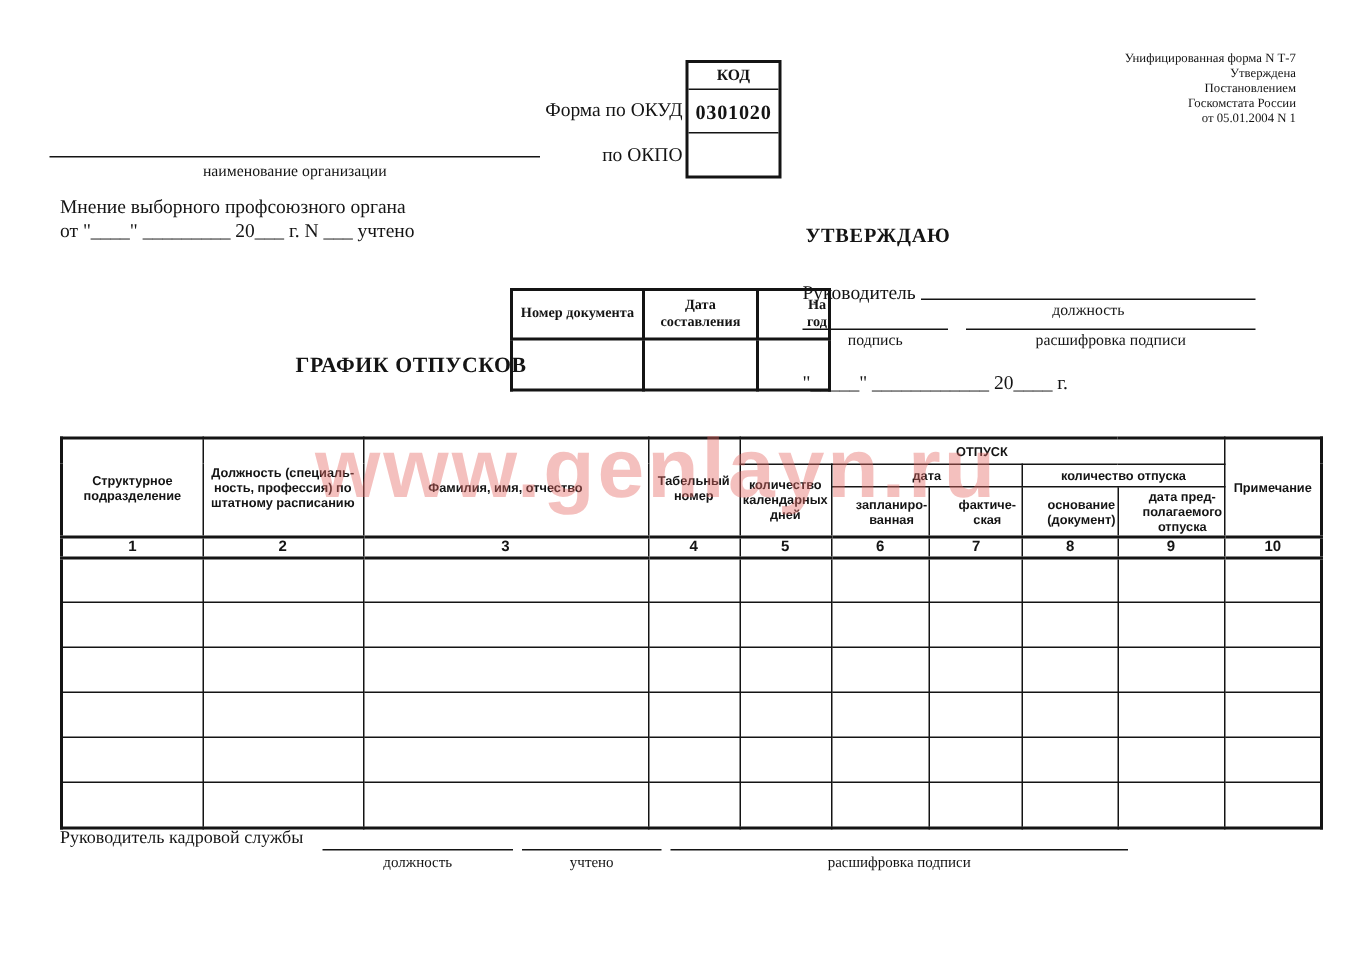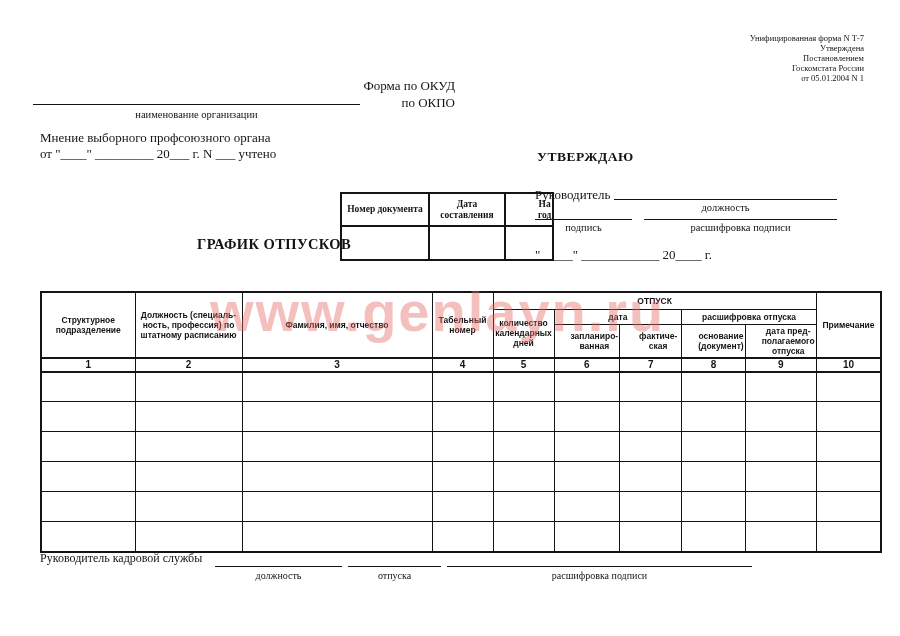--- a/index.html
+++ b/index.html
@@ -73,21 +73,26 @@
 <div id="page">
 
   <div id="form-ref" class="abs">
     <div>Унифицированная форма N Т-7</div>
     <div>Утверждена</div>
     <div>Постановлением</div>
     <div>Госкомстата России</div>
     <div>от 05.01.2004 N 1</div>
   </div>
 
-  <div class="right-label" style="top:78px;margin-left:29px;">Форма по ОКУД</div>
+  <div id="code-box" class="abs">
+    <div id="code-head" class="row">КОД</div>
+    <div id="okud-value" class="row">0301020</div>
+    <div id="okpo-cell" class="row"></div>
+  </div>
+  <div class="right-label" style="top:65px;margin-left:29px;">Форма по ОКУД</div>
   <div class="right-label" style="top:95px;">по ОКПО</div>
 
   <div class="uline" style="left:33px; top:92px; width:327px; height:13px;"></div>
   <div class="cap" style="left:33px; top:109px; width:327px;">наименование организации</div>
 
   <div class="abs serif13" style="left:40px; top:130px;">Мнение выборного профсоюзного органа</div>
   <div class="abs serif13" style="left:40px; top:146px;">от "____" _________ 20___ г. N ___ учтено</div>
 
   <div id="approve-title" class="abs">УТВЕРЖДАЮ</div>
   <div class="abs serif13" style="left:535px; top:187px;">Руководитель</div>
@@ -136,21 +141,21 @@
       <td rowspan="3">Структурное подразделение</td>
       <td rowspan="3">Должность (специаль­ность, профессия) по штатному расписанию</td>
       <td rowspan="3">Фамилия, имя, отчество</td>
       <td rowspan="3">Табельный номер</td>
       <td colspan="5">ОТПУСК</td>
       <td rowspan="3">Примечание</td>
     </tr>
     <tr class="h-b">
       <td rowspan="2">количество календар­ных дней</td>
       <td colspan="2">дата</td>
-      <td colspan="2">расшифровка отпуска</td>
+      <td colspan="2">количество отпуска</td>
     </tr>
     <tr class="h-c">
       <td>запланиро­ванная</td>
       <td>фактиче­ская</td>
       <td>основание (документ)</td>
       <td>дата пред­полагаемого отпуска</td>
     </tr>
     <tr class="nums">
       <td>1</td>
       <td>2</td>
@@ -236,16 +241,16 @@
           <td></td>
     </tr>
   </tbody>
     </table>
 
   <div id="footer-label" class="abs">Руководитель кадровой службы</div>
   <div class="uline" style="left:215px; top:554px; width:127px; height:13px;"></div>
   <div class="uline" style="left:348px; top:554px; width:93px; height:13px;"></div>
   <div class="uline" style="left:447px; top:554px; width:305px; height:13px;"></div>
   <div class="cap cap-small" style="left:215px; top:570px; width:127px;">должность</div>
-  <div class="cap cap-small" style="left:348px; top:570px; width:93px;">отпуска</div>
+  <div class="cap cap-small" style="left:348px; top:570px; width:93px;">учтено</div>
   <div class="cap cap-small" style="left:447px; top:570px; width:305px;">расшифровка подписи</div>
 
 </div>
 
 </body></html>

